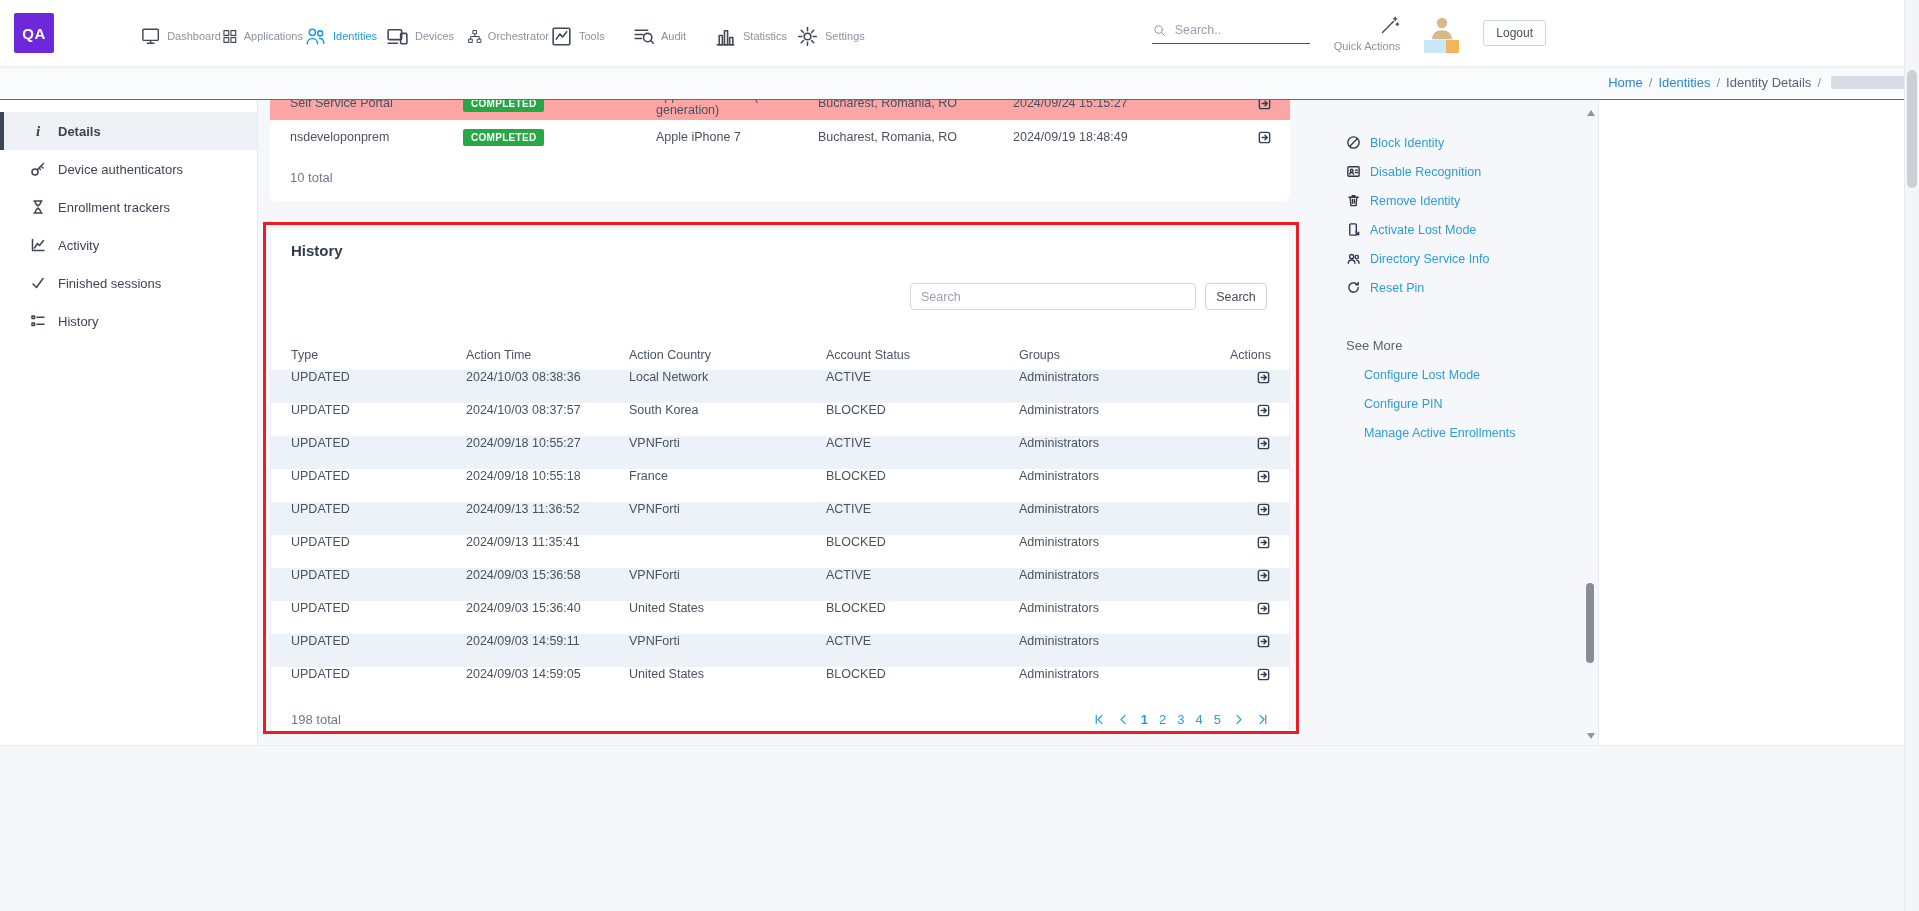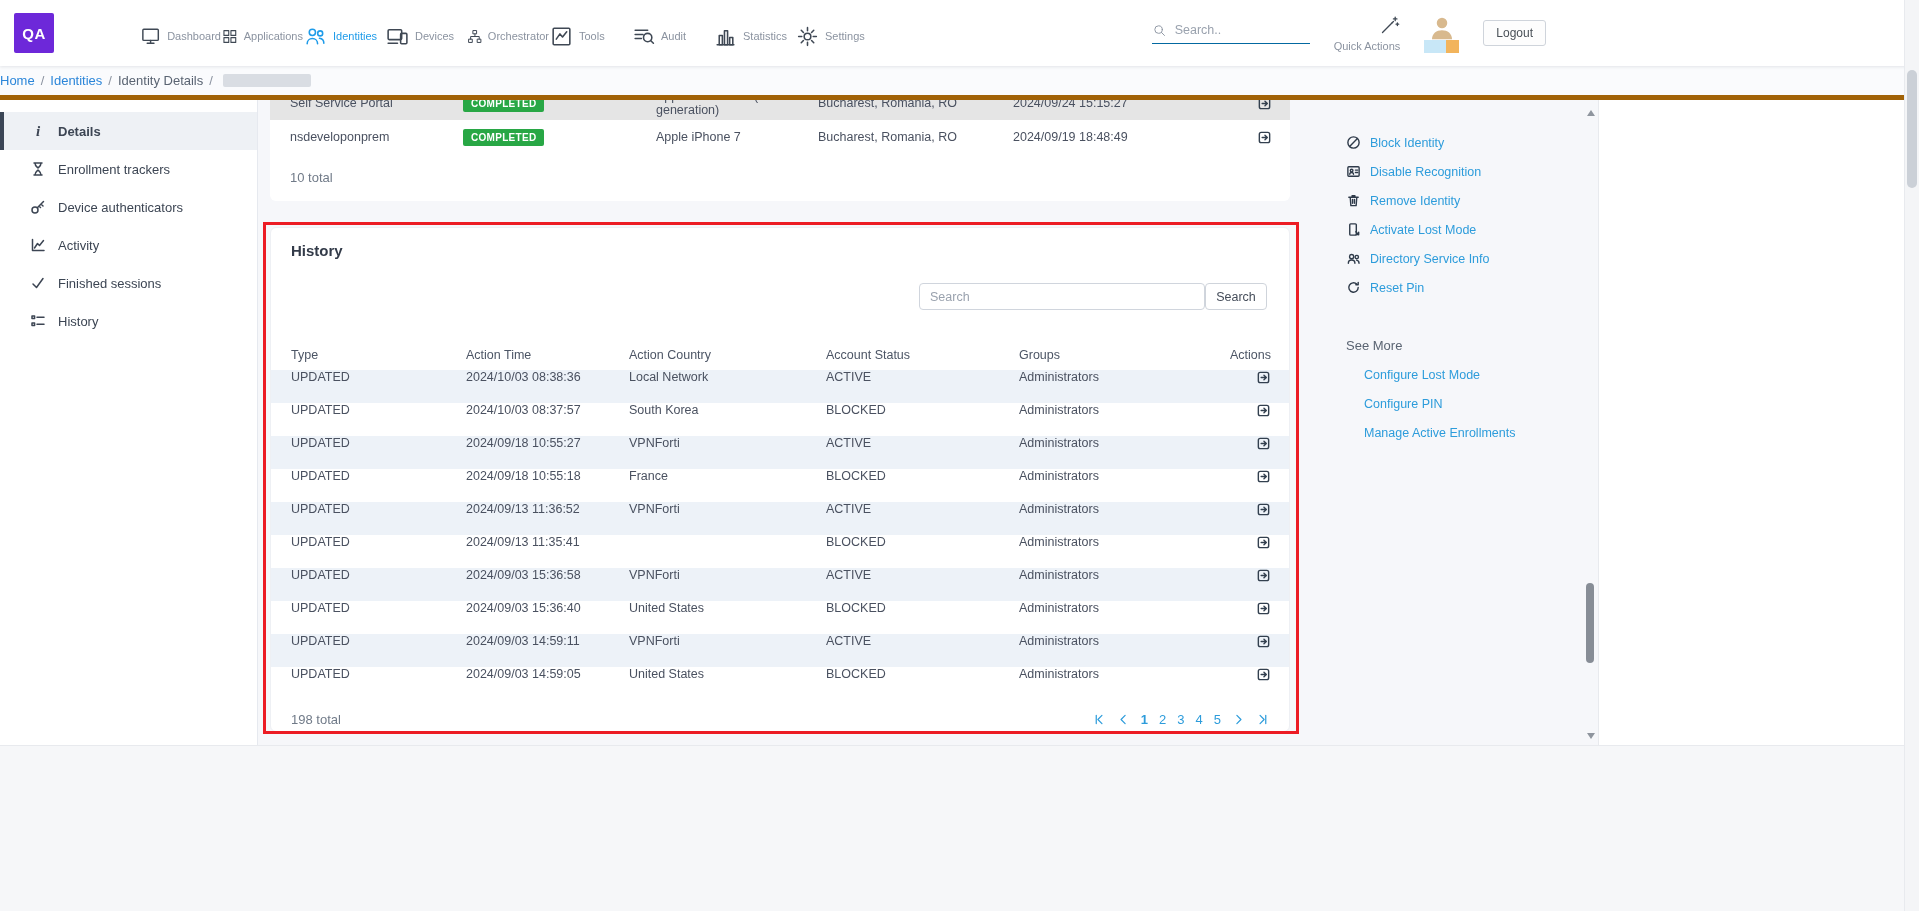--- a/index.html
+++ b/index.html
@@ -25,53 +25,53 @@
   .quick-actions svg { width:21px; height:21px; }
   .qa-label { font-size:11px; color:#8b93a0; white-space:nowrap; }
   .avatar-wrap { display:flex; flex-direction:column; align-items:center; cursor:pointer; }
   .avatar-wrap svg { width:30px; height:30px; }
   .swatch { display:flex; margin-top:-3px; }
   .swatch .b { width:22px; height:13px; background:#c8e7f7; }
   .swatch .o { width:13px; height:13px; background:#f2b45c; }
   .logout-btn { border:1px solid #cfd4db; background:#fdfdfd; border-radius:3px; font-size:12px; color:#495057; padding:5px 12px; cursor:pointer; font-family:inherit; }
 
   
-  .breadcrumb-bar { height:34px; background:#fafbfd; border-bottom:5px solid #a16207; display:flex; align-items:center; font-size:13px; gap:6px; position:relative; z-index:4; }
+  .breadcrumb-bar { height:34px; background:#fafbfd; border-bottom:1px solid #a16207; display:flex; align-items:center; padding-left:13px; font-size:13px; gap:6px; position:relative; z-index:4;justify-content:flex-end; }
   .bc-link { color:#2b86d9; cursor:pointer; }
   .bc-sep { color:#8b93a0; }
   .bc-current { color:#5a6472; }
   .bc-redacted { width:88px; height:13px; background:#d9dde3; border-radius:2px; margin-left:4px; }
 
   
   .content-row { display:flex; height:645px; background:#fff; }
   .sidebar { width:258px; background:#fff; border-right:1px solid #e6e9ef; padding-top:12px; flex:none; }
   .side-item { height:38px; display:flex; align-items:center; gap:12px; padding-left:26px; font-size:13px; color:#3c4553; border-left:4px solid transparent; cursor:pointer; }
   .side-item.active { background:#eef1f5; border-left-color:#3b4656; font-weight:bold; }
   .side-item svg { width:16px; height:16px; flex:none; }
   .info-i { font-family:"Liberation Serif", serif; font-style:italic; font-weight:bold; font-size:15px; width:16px; text-align:center; flex:none; }
 
   .scroll-area { width:1341px; flex:none; background:#f6f7fa; border-right:1px solid #e8eaee; position:relative; overflow:hidden; display:flex; align-items:flex-start; }
   .main-col { width:1020px; margin-left:12px; flex:none; }
 
   .card { background:#fff; border-radius:6px; }
   .sessions-card { margin-top:-14px; padding-bottom:16px; border-radius:0 0 6px 6px; }
   .sess-row { height:34px; display:flex; align-items:center; font-size:12.5px; color:#4a5160; }
-  .sess-row.r0 { background:#e5e5e5; }
+  .sess-row.r0 { background:#fca5a5; }
   .sess-name { width:193px; padding-left:20px; }
   .sess-status { width:193px; }
   .sess-device { width:162px; }
   .sess-loc { width:195px; }
   .sess-time { width:177px; }
   .sess-act { flex:1; display:flex; justify-content:flex-end; padding-right:18px; }
   .badge { background:#28a745; color:#fff; font-size:10px; font-weight:bold; padding:3px 8px; border-radius:2px; letter-spacing:.3px; }
   .total-label { font-size:13px; color:#707a88; padding:16px 0 0 20px; }
 
   .history-card { margin-top:26px; height:505px; padding-top:14px; border:1px solid #eef0f4; }
   .hist-title { font-size:15px; font-weight:bold; color:#333b49; padding-left:20px; }
-  .hist-search-row { display:flex; justify-content:flex-end; align-items:center; margin-top:24px; padding-right:22px; }
+  .hist-search-row { display:flex; justify-content:flex-end; align-items:center; gap:9px; margin-top:24px; padding-right:22px; }
   .hist-search-input { width:286px; height:27px; border:1px solid #d0d5dd; border-radius:4px; font-size:12.5px; padding:0 10px; color:#4a5160; outline:none; font-family:inherit; }
   .hist-search-input::placeholder { color:#9aa2ae; }
   .hist-search-btn { width:62px; height:27px; border:1px solid #cfd4db; background:#fff; border-radius:4px; font-size:12.5px; color:#454d5a; cursor:pointer; font-family:inherit; }
 
   .hist-table { margin-top:30px; }
   .hist-head { display:flex; height:30px; align-items:center; font-size:12.5px; color:#4c5565; }
   .col-type { width:195px; padding-left:20px; }
   .col-time { width:163px; }
   .col-country { width:197px; }
   .col-status { width:193px; }
@@ -238,30 +238,30 @@
 
 <div class="content-row">
 
   <aside class="sidebar">
     <div class="side-item active">
       <span class="info-i">i</span>
       <span>Details</span>
     </div>
     <div class="side-item">
       <svg class="ic" viewBox="0 0 16 16">
-          <path d="M4 2h8M4 14h8M5 2c0 3 2 4 3 5 1-1 3-2 3-5M5 14c0-3 2-4 3-5 1 1 3 2 3 5"></path>
-        </svg>
-      <span>Enrollment trackers</span>
+          <circle cx="5" cy="11" r="3"></circle>
+          <path d="M7.3 8.7l6.2-6.2M11 5l2 2M9 7l1.5 1.5"></path>
+        </svg>
+      <span>Device authenticators</span>
     </div>
     <div class="side-item">
       <svg class="ic" viewBox="0 0 16 16">
-          <circle cx="5" cy="11" r="3"></circle>
-          <path d="M7.3 8.7l6.2-6.2M11 5l2 2M9 7l1.5 1.5"></path>
-        </svg>
-      <span>Device authenticators</span>
+          <path d="M4 2h8M4 14h8M5 2c0 3 2 4 3 5 1-1 3-2 3-5M5 14c0-3 2-4 3-5 1 1 3 2 3 5"></path>
+        </svg>
+      <span>Enrollment trackers</span>
     </div>
     <div class="side-item">
       <svg class="ic" viewBox="0 0 16 16">
           <polyline points="2.5,2.5 2.5,13.5 14,13.5"></polyline>
           <polyline points="4.5,11 7.5,6.5 9.5,8.5 13.5,3.5"></polyline>
         </svg>
       <span>Activity</span>
     </div>
     <div class="side-item">
       <svg class="ic" viewBox="0 0 16 16">

